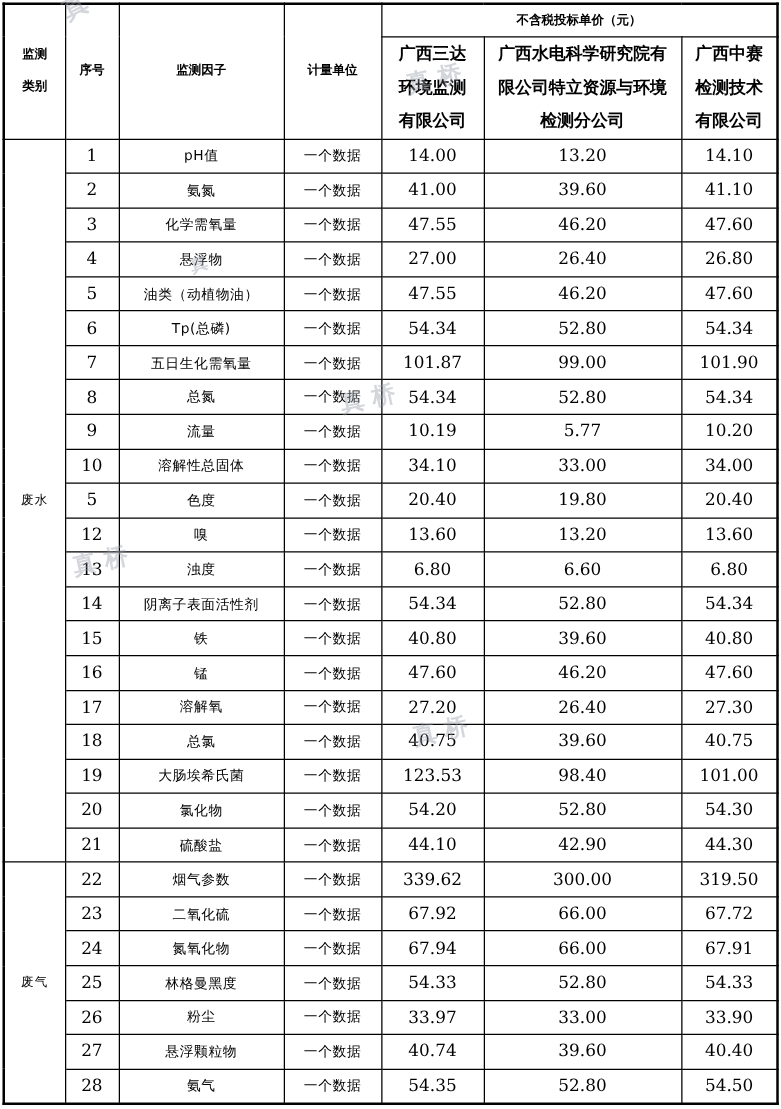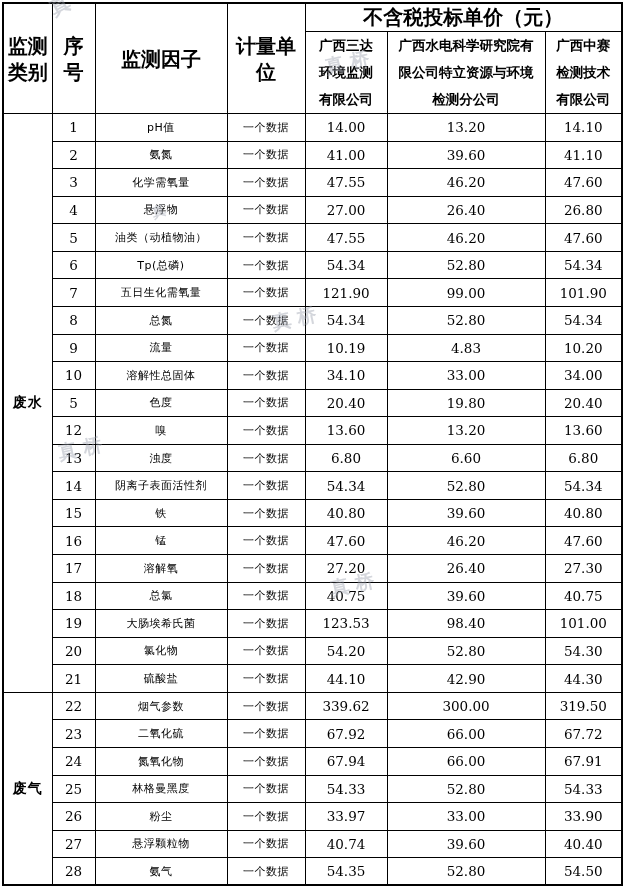--- a/index.html
+++ b/index.html
@@ -19,32 +19,32 @@
   }
   .bid-table th,.bid-table td{
     border:1px solid #000;
     padding:0 2px;
     text-align:center;
     vertical-align:middle;
     overflow:hidden;
   }
   thead th{
     font-weight:bold;
-    font-size:20px;
+    font-size:10px;
     white-space:pre-line;
   }
   tr.hdr-top{height:26px;}
   tr.hdr-bottom{height:82px;}
   th.company{line-height:27px;font-size:13.5px;}
   th.side-hdr{line-height:26px;}
   tbody tr{height:27.57px;}
   td.cat{
-    font-size:14px;
+    font-size:10px;
     letter-spacing:1px;
-    font-weight:bold;
+    font-weight:normal;
   }
   td.factor,td.unit{
     font-size:11px;
     letter-spacing:0.5px;
   }
   td.num{
     font-family:"DejaVu Serif","Liberation Serif",serif;
     font-size:13.5px;
   }
   .wm{
@@ -139,38 +139,38 @@
           <td class="factor">Tp(总磷)</td>
           <td class="unit">一个数据</td>
           <td class="num">54.34</td>
           <td class="num">52.80</td>
           <td class="num">54.34</td>
         </tr>
         <tr>
           <td class="num">7</td>
           <td class="factor">五日生化需氧量</td>
           <td class="unit">一个数据</td>
-          <td class="num">121.90</td>
+          <td class="num">101.87</td>
           <td class="num">99.00</td>
           <td class="num">101.90</td>
         </tr>
         <tr>
           <td class="num">8</td>
           <td class="factor">总氮</td>
           <td class="unit">一个数据</td>
           <td class="num">54.34</td>
           <td class="num">52.80</td>
           <td class="num">54.34</td>
         </tr>
         <tr>
           <td class="num">9</td>
           <td class="factor">流量</td>
           <td class="unit">一个数据</td>
           <td class="num">10.19</td>
-          <td class="num">4.83</td>
+          <td class="num">5.77</td>
           <td class="num">10.20</td>
         </tr>
         <tr>
           <td class="num">10</td>
           <td class="factor">溶解性总固体</td>
           <td class="unit">一个数据</td>
           <td class="num">34.10</td>
           <td class="num">33.00</td>
           <td class="num">34.00</td>
         </tr>

